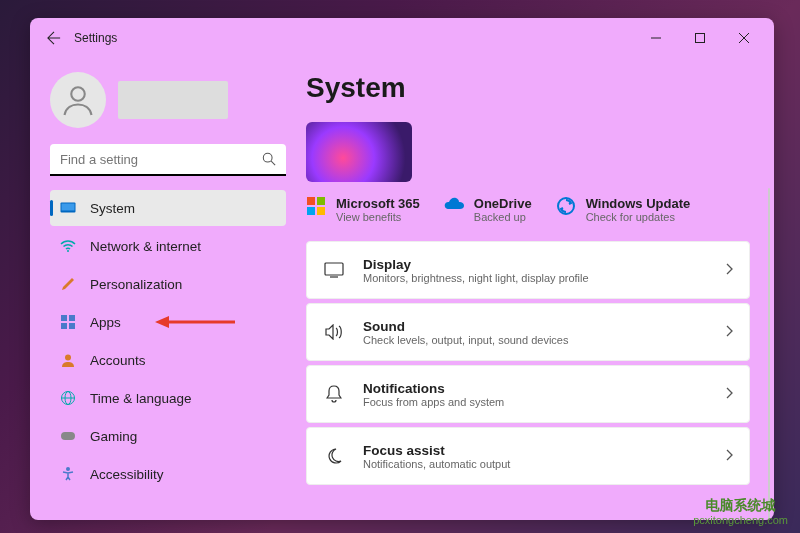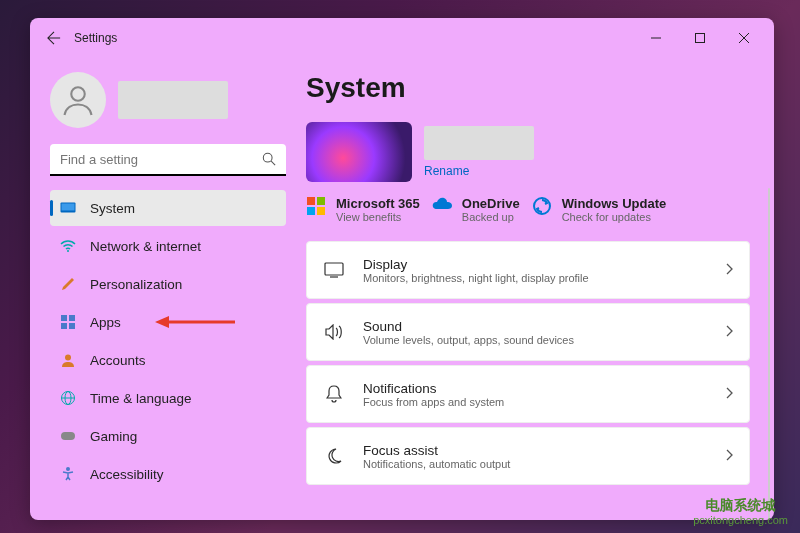--- a/index.html
+++ b/index.html
@@ -24,30 +24,30 @@
 .nav-item.active::before { content: ""; position: absolute; left: 0; top: 10px; bottom: 10px; width: 3px; background: #0067c0; border-radius: 2px; }
 .nav-icon { width: 16px; height: 16px; display: flex; align-items: center; justify-content: center; flex-shrink: 0; }
 .arrow-annotation { position: absolute; left: 105px; top: 0; width: 80px; height: 36px; display: flex; align-items: center; }
 .main { flex: 1; padding: 14px 24px 0 8px; overflow-y: auto; position: relative; }
 .page-title { font-size: 28px; font-weight: 600; color: #1a1a1a; margin-bottom: 18px; }
 .device-row { display: flex; gap: 12px; margin-bottom: 14px; }
 .device-thumb { width: 106px; height: 60px; border-radius: 6px; background: radial-gradient(circle at 35% 60%, #ff4a9a 0%, #9a3aff 40%, #3a1a6a 80%); }
 .device-info { display: flex; flex-direction: column; justify-content: center; }
 .device-name { background: #ddd; width: 110px; height: 34px; border-radius: 2px; margin-bottom: 4px; }
 .rename { color: #0067c0; font-size: 12px; cursor: pointer; }
-.status-row { display: flex; gap: 12px; margin-bottom: 18px; }
+.status-row { display: flex; gap: 24px; margin-bottom: 18px; }
 .status-item { display: flex; gap: 8px; align-items: flex-start; }
 .status-icon { width: 22px; height: 22px; flex-shrink: 0; }
 .status-text h4 { font-size: 13px; font-weight: 600; color: #222; }
 .status-text p { font-size: 11px; color: #666; }
 .settings-list { display: flex; flex-direction: column; gap: 4px; }
 .setting-row { background: #fff; border: 1px solid #eee; border-radius: 4px; height: 58px; display: flex; align-items: center; padding: 0 16px; cursor: pointer; }
 .setting-icon { width: 22px; margin-right: 18px; display: flex; align-items: center; justify-content: center; }
 .setting-text { flex: 1; }
-.setting-text h4 { font-size: 13.5px; font-weight: 400; color: #222; }
+.setting-text h4 { font-size: 13.5px; font-weight: 700; color: #222; }
 .setting-text p { font-size: 11px; color: #666; }
 .chevron { color: #666; }
 .scrollbar-track { position: absolute; right: 4px; top: 130px; width: 2px; height: 340px; background: #ccc; border-radius: 2px; }
 .watermark { position: absolute; right: 12px; bottom: 6px; font-size: 11px; color: #5a9a3a; text-align: center; line-height: 1.2; }
 .watermark .wm1 { font-size: 14px; color: #4a8a2a; font-weight: bold; }
 </style>
 </head>
 <body>
 
 <div class="window">
@@ -179,24 +179,20 @@
           <span>Accessibility</span>
         </div>
       </div>
     </div>
 
     <div class="main">
       <h1 class="page-title">System</h1>
 
       <div class="device-row">
         <div class="device-thumb"></div>
-        <div class="device-info">
-          <div class="device-name"></div>
-          <span class="rename">Rename</span>
-        </div>
       </div>
 
       <div class="status-row">
         <div class="status-item">
           <div class="status-icon"><svg width="20" height="20" viewBox="0 0 20 20">
                 <rect x="1" y="1" width="8" height="8" fill="#f25022"></rect>
                 <rect x="11" y="1" width="8" height="8" fill="#7fba00"></rect>
                 <rect x="1" y="11" width="8" height="8" fill="#00a4ef"></rect>
                 <rect x="11" y="11" width="8" height="8" fill="#ffb900"></rect>
               </svg></div>
@@ -244,21 +240,21 @@
         </div>
         <div class="setting-row">
           <div class="setting-icon">
               <svg width="20" height="16" viewBox="0 0 20 16">
                 <path d="M2 5h3l4-4v14l-4-4H2z" stroke="#333" fill="none" stroke-width="1.2"></path>
                 <path d="M12 4c2 1 2 7 0 8M15 2c3 2 3 10 0 12" stroke="#333" fill="none" stroke-width="1.2"></path>
               </svg>
             </div>
           <div class="setting-text">
               <h4>Sound</h4>
-              <p>Volume levels, output, apps, sound devices</p>
+              <p>Check levels, output, input, sound devices</p>
             </div>
           <span class="chevron"><svg width="8" height="12" viewBox="0 0 8 12">
                 <path d="M2 1l5 5-5 5" stroke="#555" fill="none" stroke-width="1.3"></path>
               </svg></span>
         </div>
         <div class="setting-row">
           <div class="setting-icon">
               <svg width="16" height="18" viewBox="0 0 16 18">
                 <path d="M8 1c-3 0-5 2-5 5v4l-2 3h14l-2-3V6c0-3-2-5-5-5zM6 15c0 1 1 2 2 2s2-1 2-2" stroke="#333" fill="none" stroke-width="1.2"></path>
               </svg>

